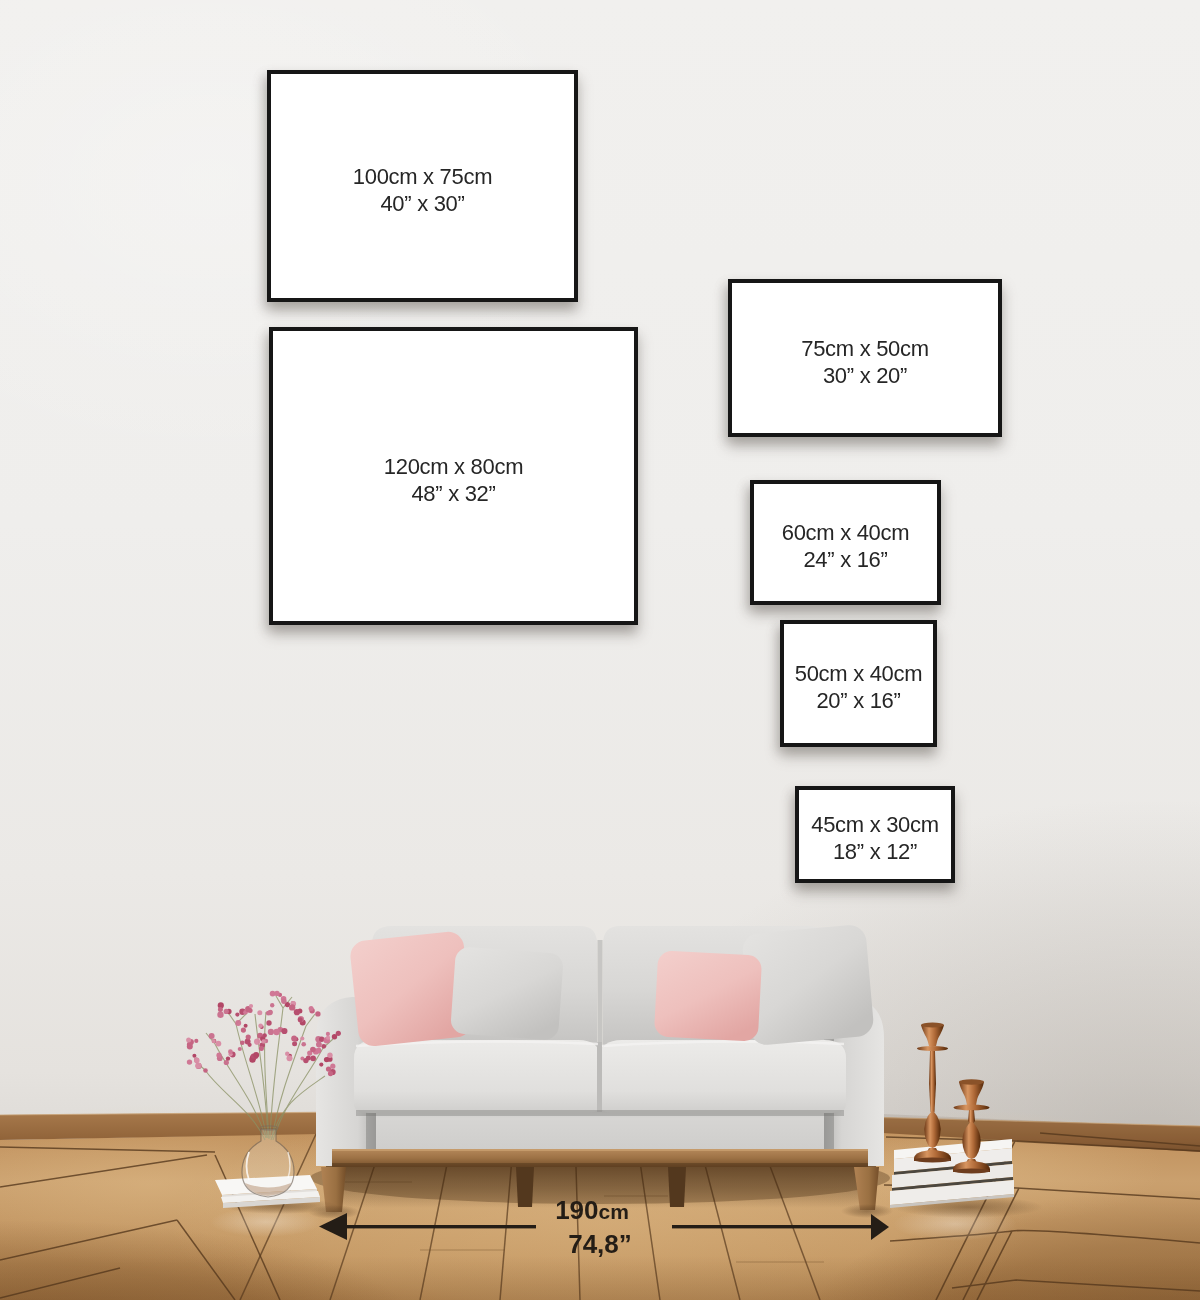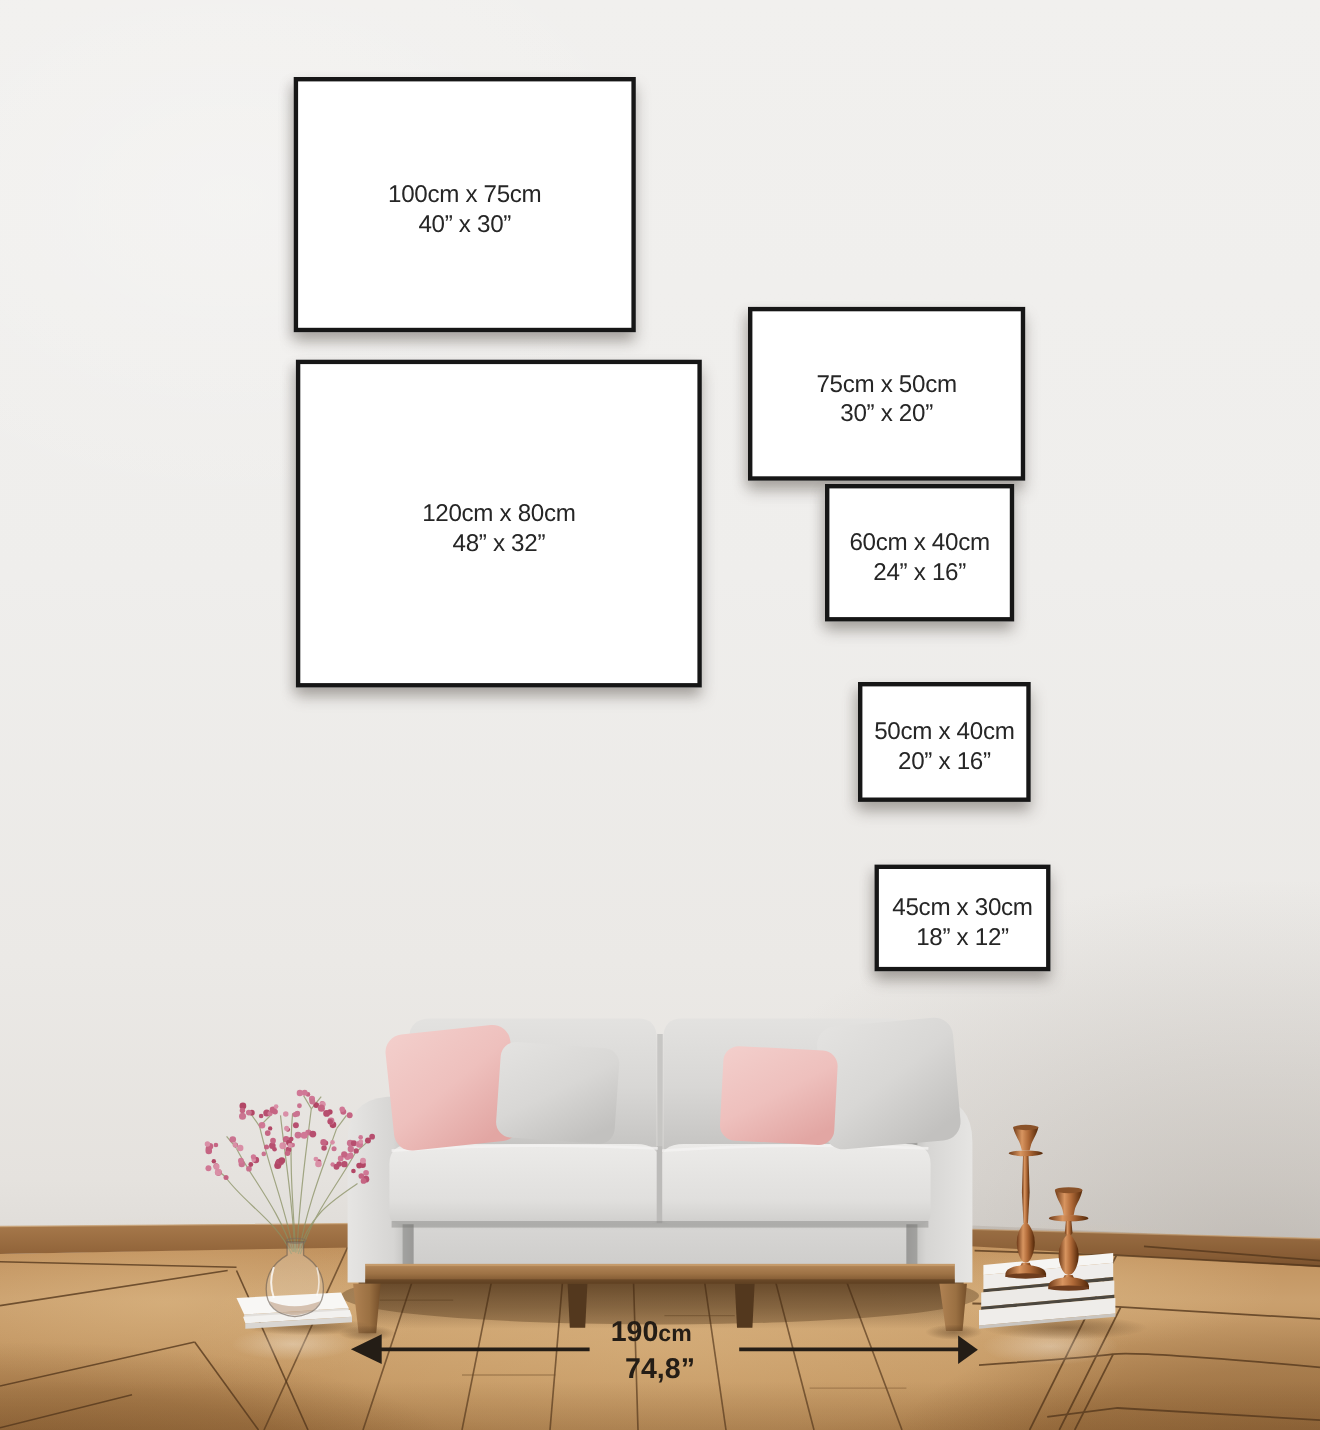--- a/index.html
+++ b/index.html
@@ -27,29 +27,29 @@
   <div class="frame" style="left:267px;top:70px;width:311px;height:232px">
     <div class="t">100cm x 75cm<br>40” x 30”</div>
   </div>
 
   <div class="frame" style="left:269px;top:327px;width:369px;height:298px">
     <div class="t">120cm x 80cm<br>48” x 32”</div>
   </div>
 
 
 
-  <div class="frame" style="left:680px;top:279px;width:252px;height:158px">
+  <div class="frame" style="left:728px;top:279px;width:274px;height:158px">
     <div class="t">75cm x 50cm<br>30” x 20”</div>
   </div>
 
-  <div class="frame" style="left:750px;top:440px;width:172px;height:125px">
+  <div class="frame" style="left:750px;top:480px;width:191px;height:125px">
     <div class="t">60cm x 40cm<br>24” x 16”</div>
   </div>
 
-  <div class="frame" style="left:780px;top:620px;width:157px;height:109px">
+  <div class="frame" style="left:780px;top:620px;width:157px;height:127px">
     <div class="t">50cm x 40cm<br>20” x 16”</div>
   </div>
 
   <div class="frame" style="left:795px;top:786px;width:160px;height:97px">
     <div class="t">45cm x 30cm<br>18” x 12”</div>
   </div>
 
   <svg width="1200" height="1300" viewBox="0 0 1200 1300" style="position:absolute;left:0;top:0">
     <defs>
       <linearGradient id="gFloor" x1="0" y1="0" x2="0" y2="1">

